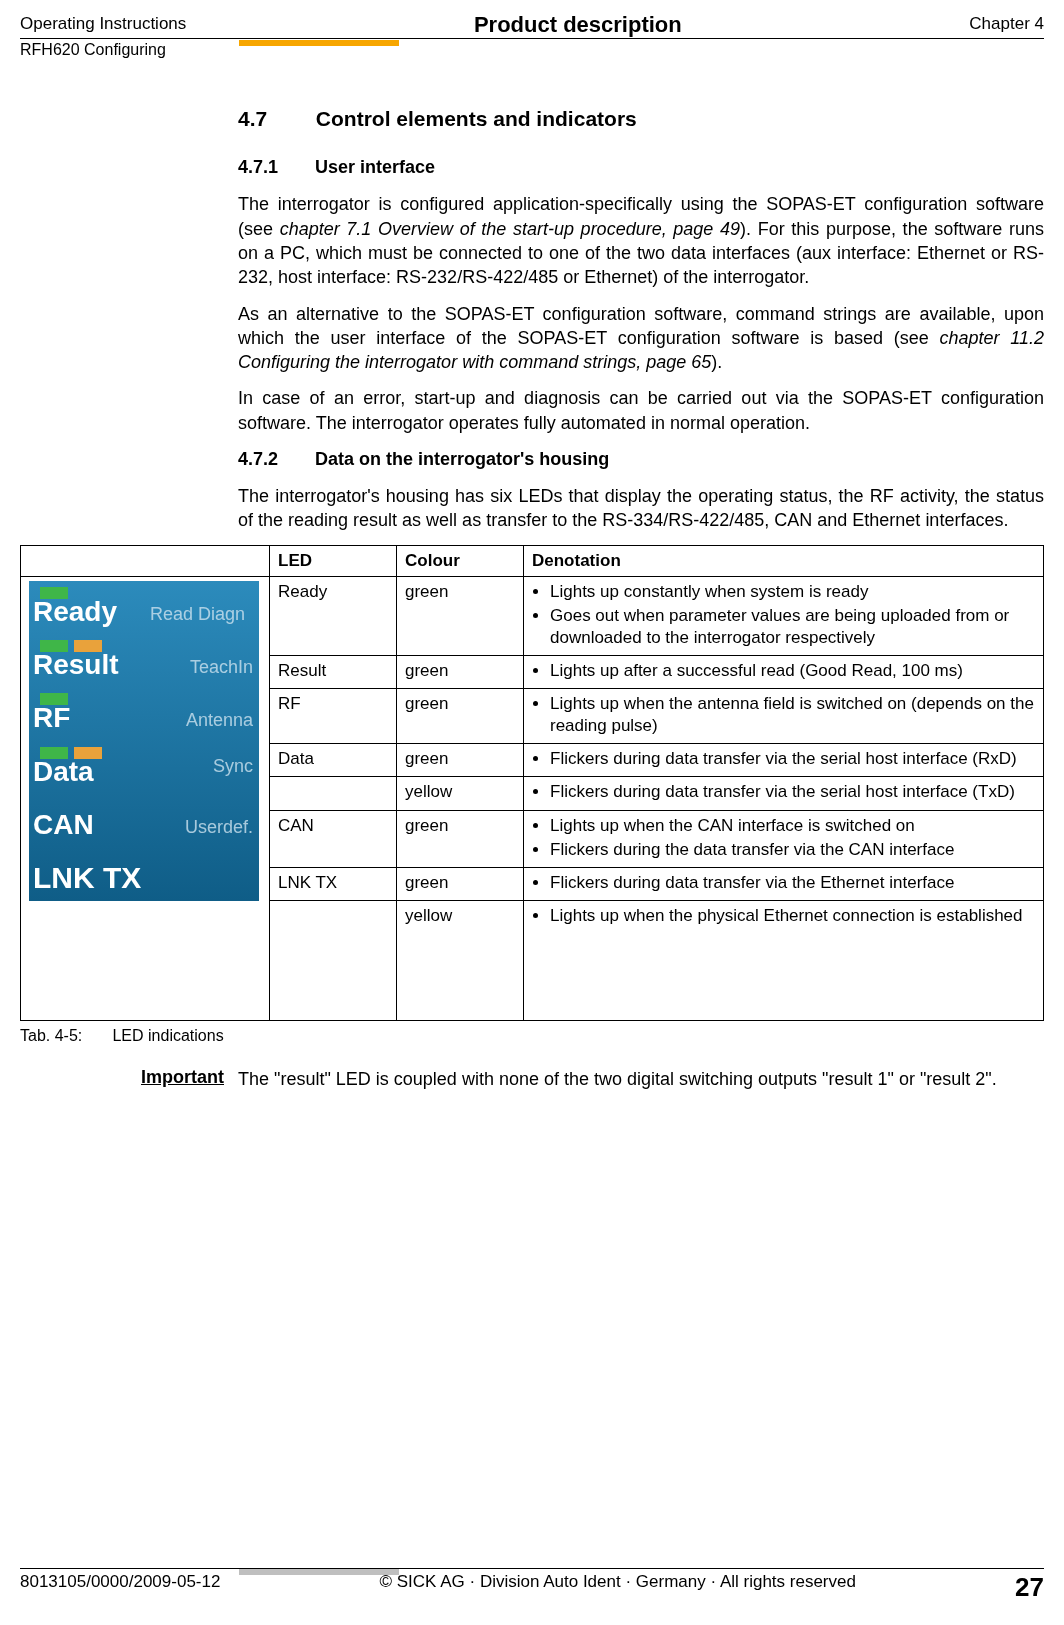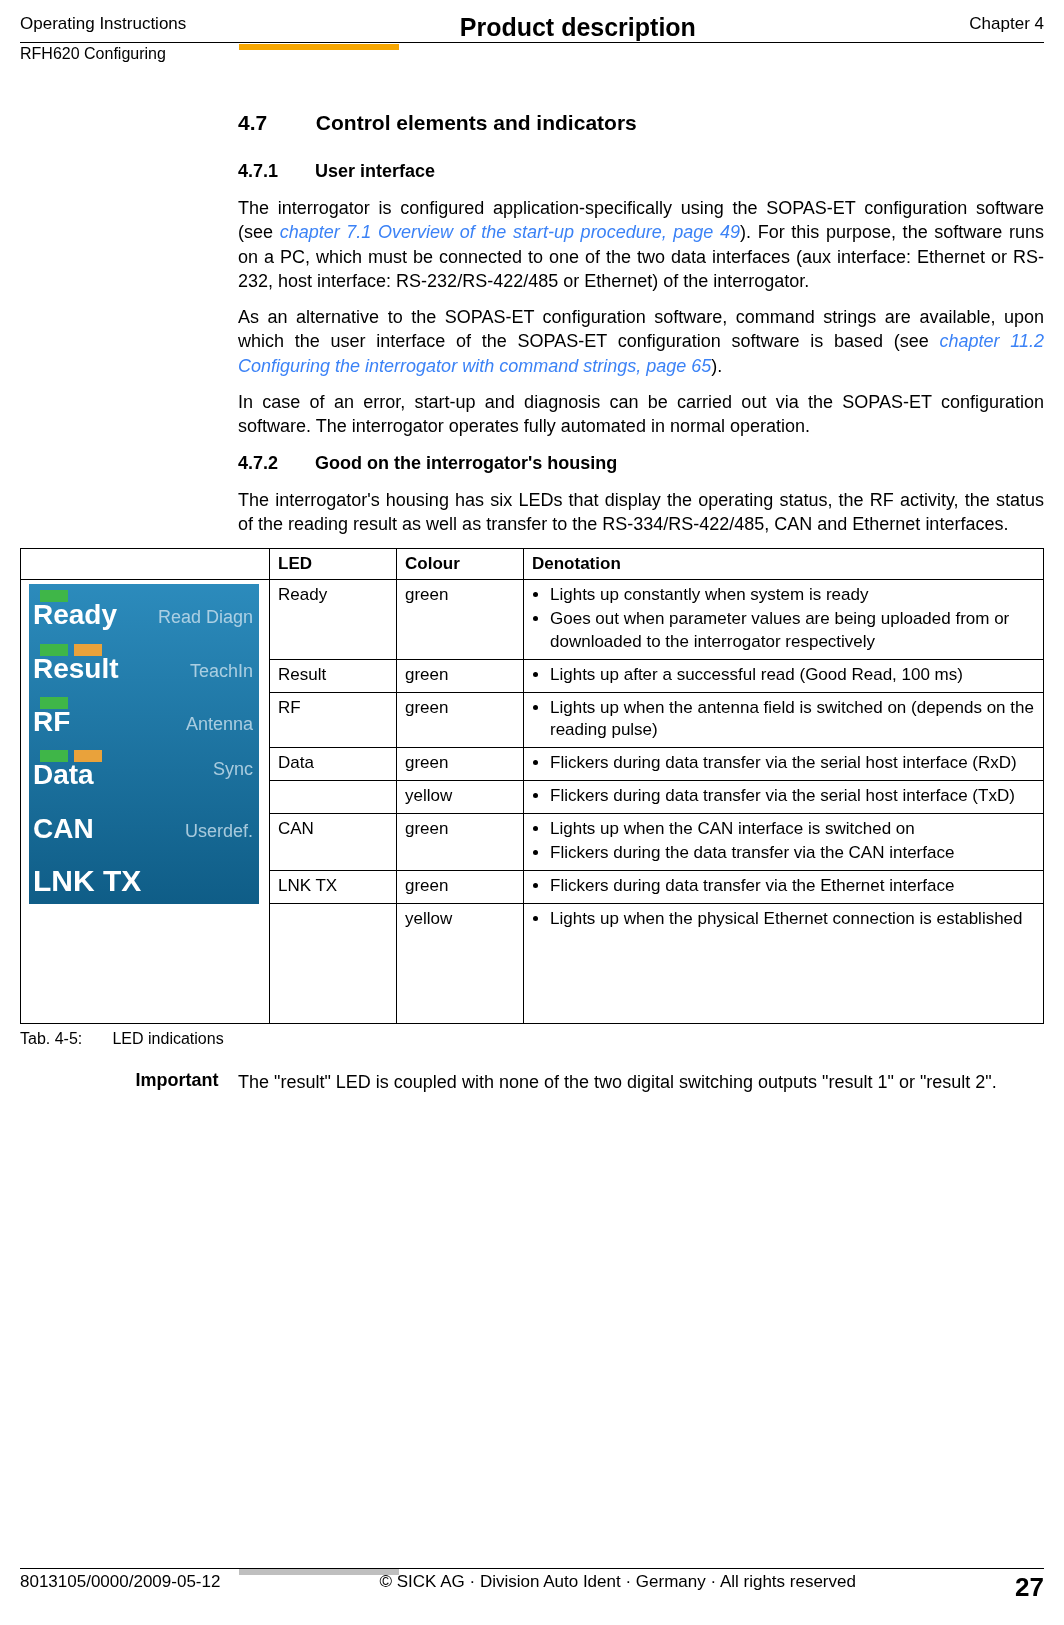--- a/index.html
+++ b/index.html
@@ -22,21 +22,21 @@
   
   .header {
     display: flex;
     justify-content: space-between;
     font-size: 17px;
     line-height: 1.2;
   }
   .header-left { text-align: left; }
   .header-center {
     font-weight: bold;
-    font-size: 25px;
+    font-size: 22px;
     margin-top: -2px;
     text-align: center;
   }
   .header-right { text-align: right; }
 
   .orange-bar {
     height: 6px;
     background: #f7a600;
     width: 160px;
     margin: 6px 0 0 0;
@@ -69,21 +69,21 @@
     margin: 14px 0 14px 0;
   }
   h3.sub .subnum { display: inline-block; width: 72px; }
 
   p.body {
     font-size: 18px;
     line-height: 1.35;
     margin: 0 0 12px 0;
     text-align: justify;
   }
-  p .link { color: #3b82f6; font-style: italic; }
+  p .link { color: #000000; font-style: italic; }
   p.full-width {
     margin-left: -218px;
     margin-right: 0;
     text-align: left;
   }
 
   
   .table-wrap {
     margin-left: -218px; 
     margin-top: 6px;
@@ -160,25 +160,26 @@
     font-size: 16px;
   }
 
   .important-row {
     display: flex;
     margin-top: 22px;
     margin-left: -108px;
   }
   .important-label {
     width: 108px;
-    text-align: center;
+    text-align: right;
     font-weight: bold;
     font-size: 18px;
     padding-right: 14px;
     box-sizing: border-box;
+    text-decoration: underline;
   }
   .important-text {
     flex: 1;
     font-size: 18px;
     line-height: 1.35;
   }
 
   
   .footer-rule {
     position: absolute;
@@ -236,21 +237,21 @@
     <p class="body">
       <span>The interrogator is configured application-specifically using the SOPAS-ET configuration software (see </span><span class="link">chapter 7.1 Overview of the start-up procedure, page 49</span><span>). For this purpose, the software runs on a PC, which must be connected to one of the two data interfaces (aux interface: Ethernet or RS-232, host interface: RS-232/RS-422/485 or Ethernet) of the interrogator.</span>
     </p>
     <p class="body">
       <span>As an alternative to the SOPAS-ET configuration software, command strings are available, upon which the user interface of the SOPAS-ET configuration software is based (see </span><span class="link">chapter 11.2 Configuring the interrogator with command strings, page 65</span><span>).</span>
     </p>
     <p class="body">In case of an error, start-up and diagnosis can be carried out via the SOPAS-ET configuration software. The interrogator operates fully automated in normal operation.</p>
 
     <h3 class="sub">
       <span class="subnum">4.7.2</span>
-      <span>Good on the interrogator's housing</span>
+      <span>Data on the interrogator's housing</span>
     </h3>
 
     <p class="body">The interrogator's housing has six LEDs that display the operating status, the RF activity, the status of the reading result as well as transfer to the RS-334/RS-422/485, CAN and Ethernet interfaces.</p>
 
     <div class="table-wrap">
       <table class="led">
         <tbody>
             <tr>
           <th style="width:232px;border-top:1px solid #000;border-left:1px solid #000;border-right:1px solid #000;border-bottom:1px solid #000;"></th>
           <th style="width:110px">LED</th>
@@ -258,21 +259,21 @@
           <th>Denotation</th>
         </tr>
         </tbody>
           <tbody id="led-rows">
             <tr>
               <td class="imgcell" rowspan="8">
                 <div class="panel">
                   <div class="row" style="top: 0px; height: 53.3333px;">
                     <div style="position: absolute; top: 2px; left: 8px;"><span class="led-grn"></span></div>
                     <span class="lbl big" style="position: absolute; left: 4px; bottom: 4px;">Ready</span>
-                    <span class="sub" style="position: absolute; right: 6px; bottom: 8px;">Read Diagn</span>
+                    <span class="sub" style="position: absolute; right: 14px; bottom: 8px;">Read Diagn</span>
                   </div>
                   <div class="row" style="top: 53.3333px; height: 53.3333px;">
                     <div style="position: absolute; top: 2px; left: 8px;"><span class="led-grn"></span><span class="led-org"></span></div>
                     <span class="lbl big" style="position: absolute; left: 4px; bottom: 4px;">Result</span>
                     <span class="sub" style="position: absolute; right: 6px; bottom: 8px;">TeachIn</span>
                   </div>
                   <div class="row" style="top: 106.667px; height: 53.3333px;">
                     <div style="position: absolute; top: 2px; left: 8px;"><span class="led-grn"></span></div>
                     <span class="lbl big" style="position: absolute; left: 4px; bottom: 4px;">RF</span>
                     <span class="sub" style="position: absolute; right: 6px; bottom: 8px;">Antenna</span>

